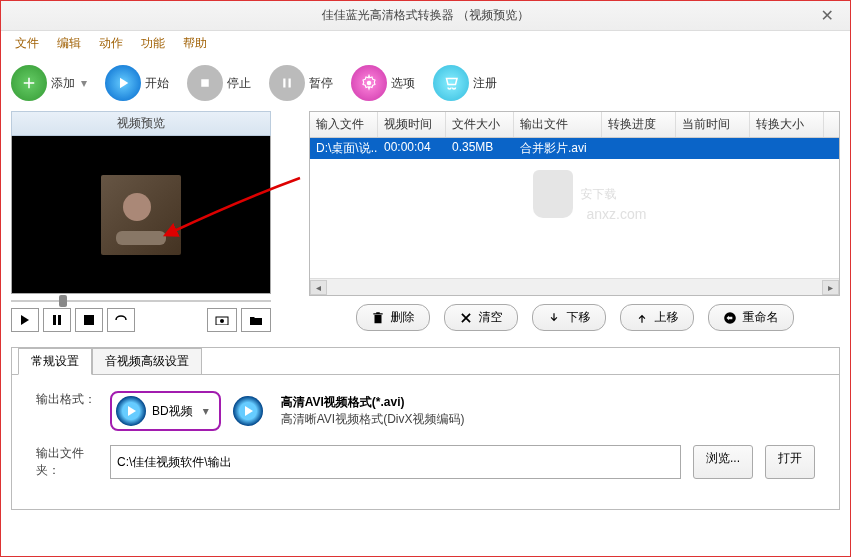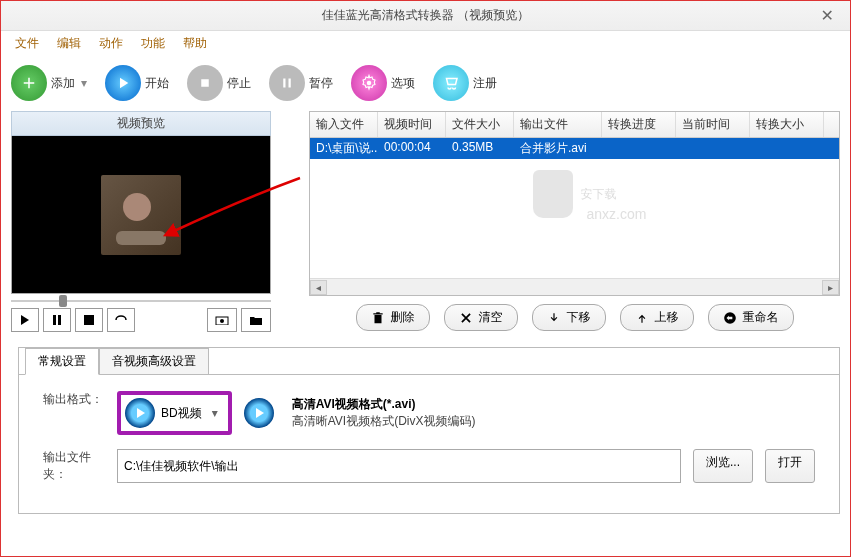--- a/index.html
+++ b/index.html
@@ -53,29 +53,29 @@
 .hscroll .arr{width:17px;height:15px;background:#e4e4e4;border:1px solid #ccc;display:flex;align-items:center;justify-content:center;font-size:10px;color:#666;}
 .hscroll .track{flex:1;}
 .watermark{position:absolute;top:40%;left:50%;transform:translate(-50%,-50%);color:#ddd;font-size:28px;display:flex;align-items:center;gap:8px;pointer-events:none;}
 .watermark .shield{width:40px;height:48px;background:#e5e5e5;border-radius:6px 6px 10px 10px;}
 .watermark .sub{font-size:14px;position:absolute;top:36px;left:54px;color:#e0e0e0;}
 
 .file-actions{display:flex;gap:14px;padding:8px 10px;justify-content:center;}
 .abtn{border:1px solid #aaa;background:linear-gradient(#fafafa,#eee);padding:4px 14px;display:flex;align-items:center;gap:6px;cursor:pointer;border-radius:12px;}
 .abtn svg{width:14px;height:14px;}
 
-.settings{margin:8px 10px 10px 17px;border:1px solid #bbb;padding-top:0;}
+.settings{margin:8px 10px 10px 10px;border:1px solid #bbb;padding-top:0;}
 .tabs{display:flex;margin-top:-1px;margin-left:6px;}
 .tab{border:1px solid #bbb;padding:4px 12px;background:#fff;cursor:pointer;position:relative;top:1px;}
 .tab.active{border-bottom:1px solid #fff;z-index:1;}
 .tab:not(.active){background:#f4f4f4;}
 .settings-wrap{border:1px solid #bbb;margin:0 -1px -1px -1px;padding:16px 24px;position:relative;top:0;}
 .srow{display:flex;gap:12px;margin-bottom:14px;}
 .srow label{color:#444;width:62px;}
-.fmt-btn{display:flex;align-items:center;gap:6px;border:4px solid #a21caf;padding:3px 10px 3px 4px;border-radius:3px;cursor:pointer;background:#fff;}
+.fmt-btn{display:flex;align-items:center;gap:6px;border:2px solid #a21caf;padding:3px 10px 3px 4px;border-radius:8px;cursor:pointer;background:#fff;}
 .fmt-ic{width:30px;height:30px;border-radius:50%;background:radial-gradient(#6cf 40%,#048 70%);display:flex;align-items:center;justify-content:center;}
 .fmt-ic::after{content:"";width:0;height:0;border-left:8px solid #fff;border-top:5px solid transparent;border-bottom:5px solid transparent;margin-left:2px;}
 .fmt-desc{display:flex;align-items:center;gap:18px;}
 .fmt-desc .t1{font-weight:bold;}
 .fmt-desc .t2{color:#444;}
 .out-input{flex:1;border:1px solid #aaa;padding:4px 6px;background:#fff;}
 .s-btn{border:1px solid #aaa;padding:4px 12px;cursor:pointer;background:linear-gradient(#fafafa,#eee);border-radius:3px;}
 
 .arrow-overlay{position:absolute;pointer-events:none;}
 </style>

